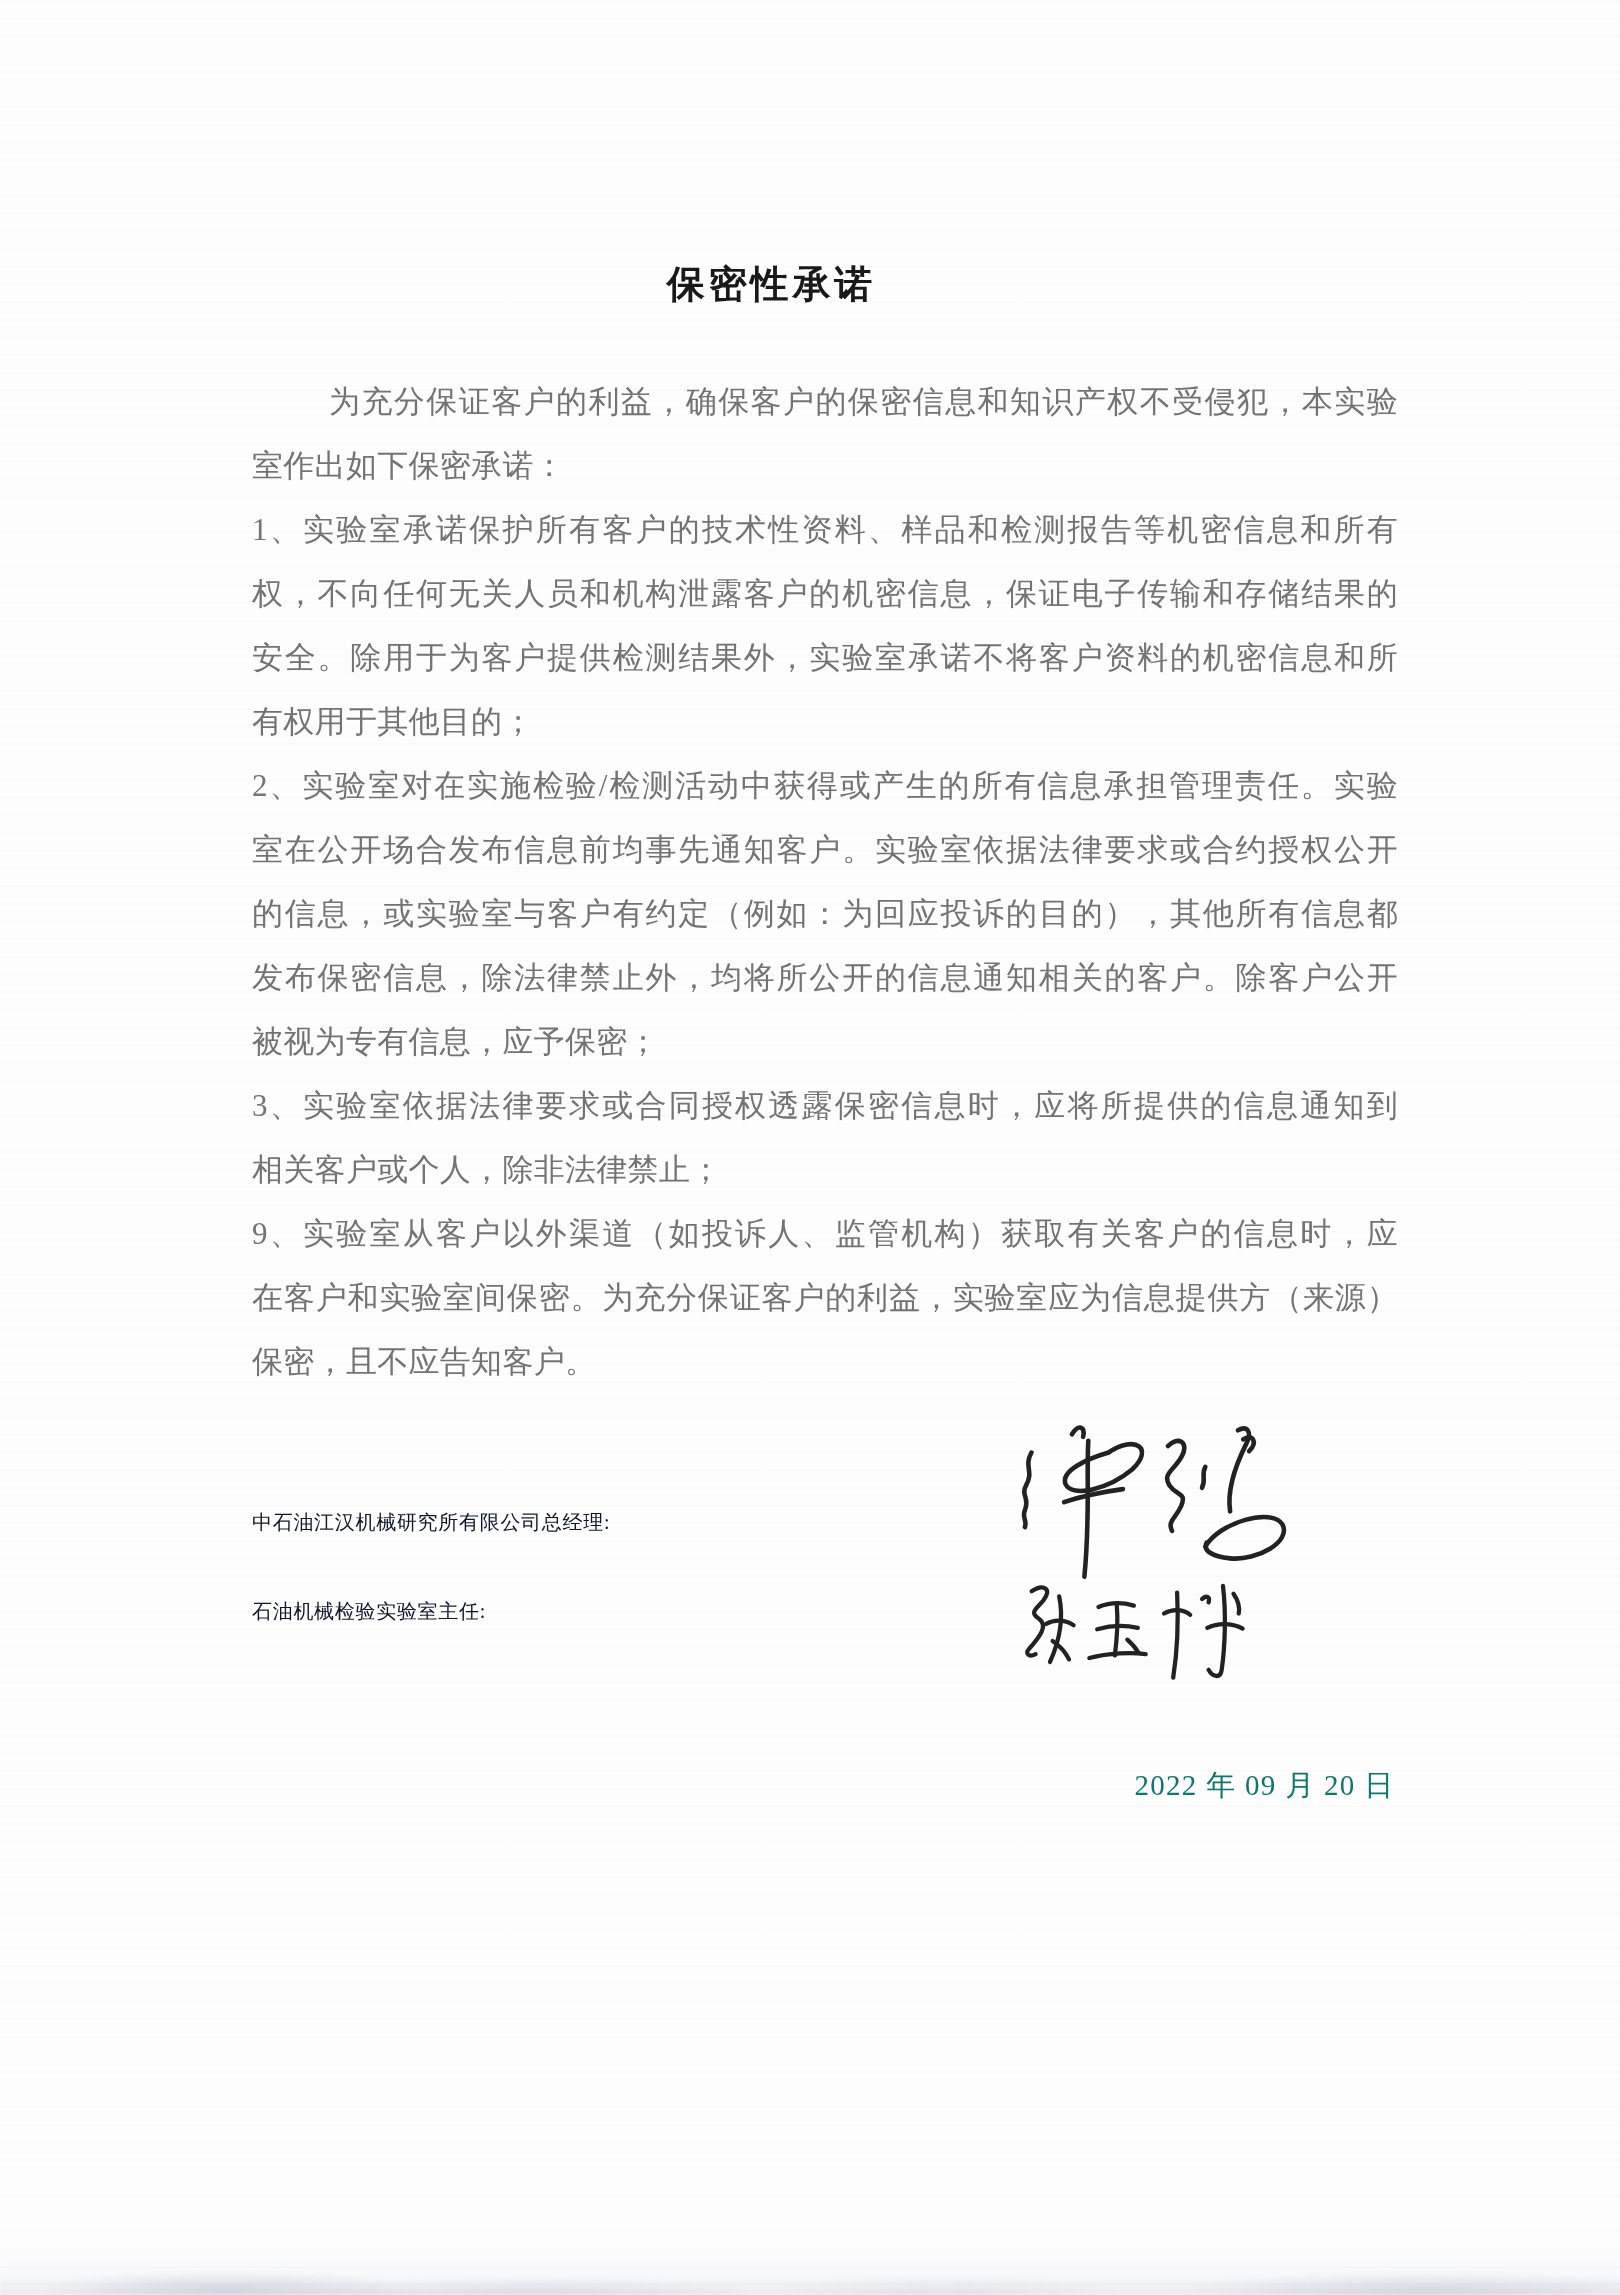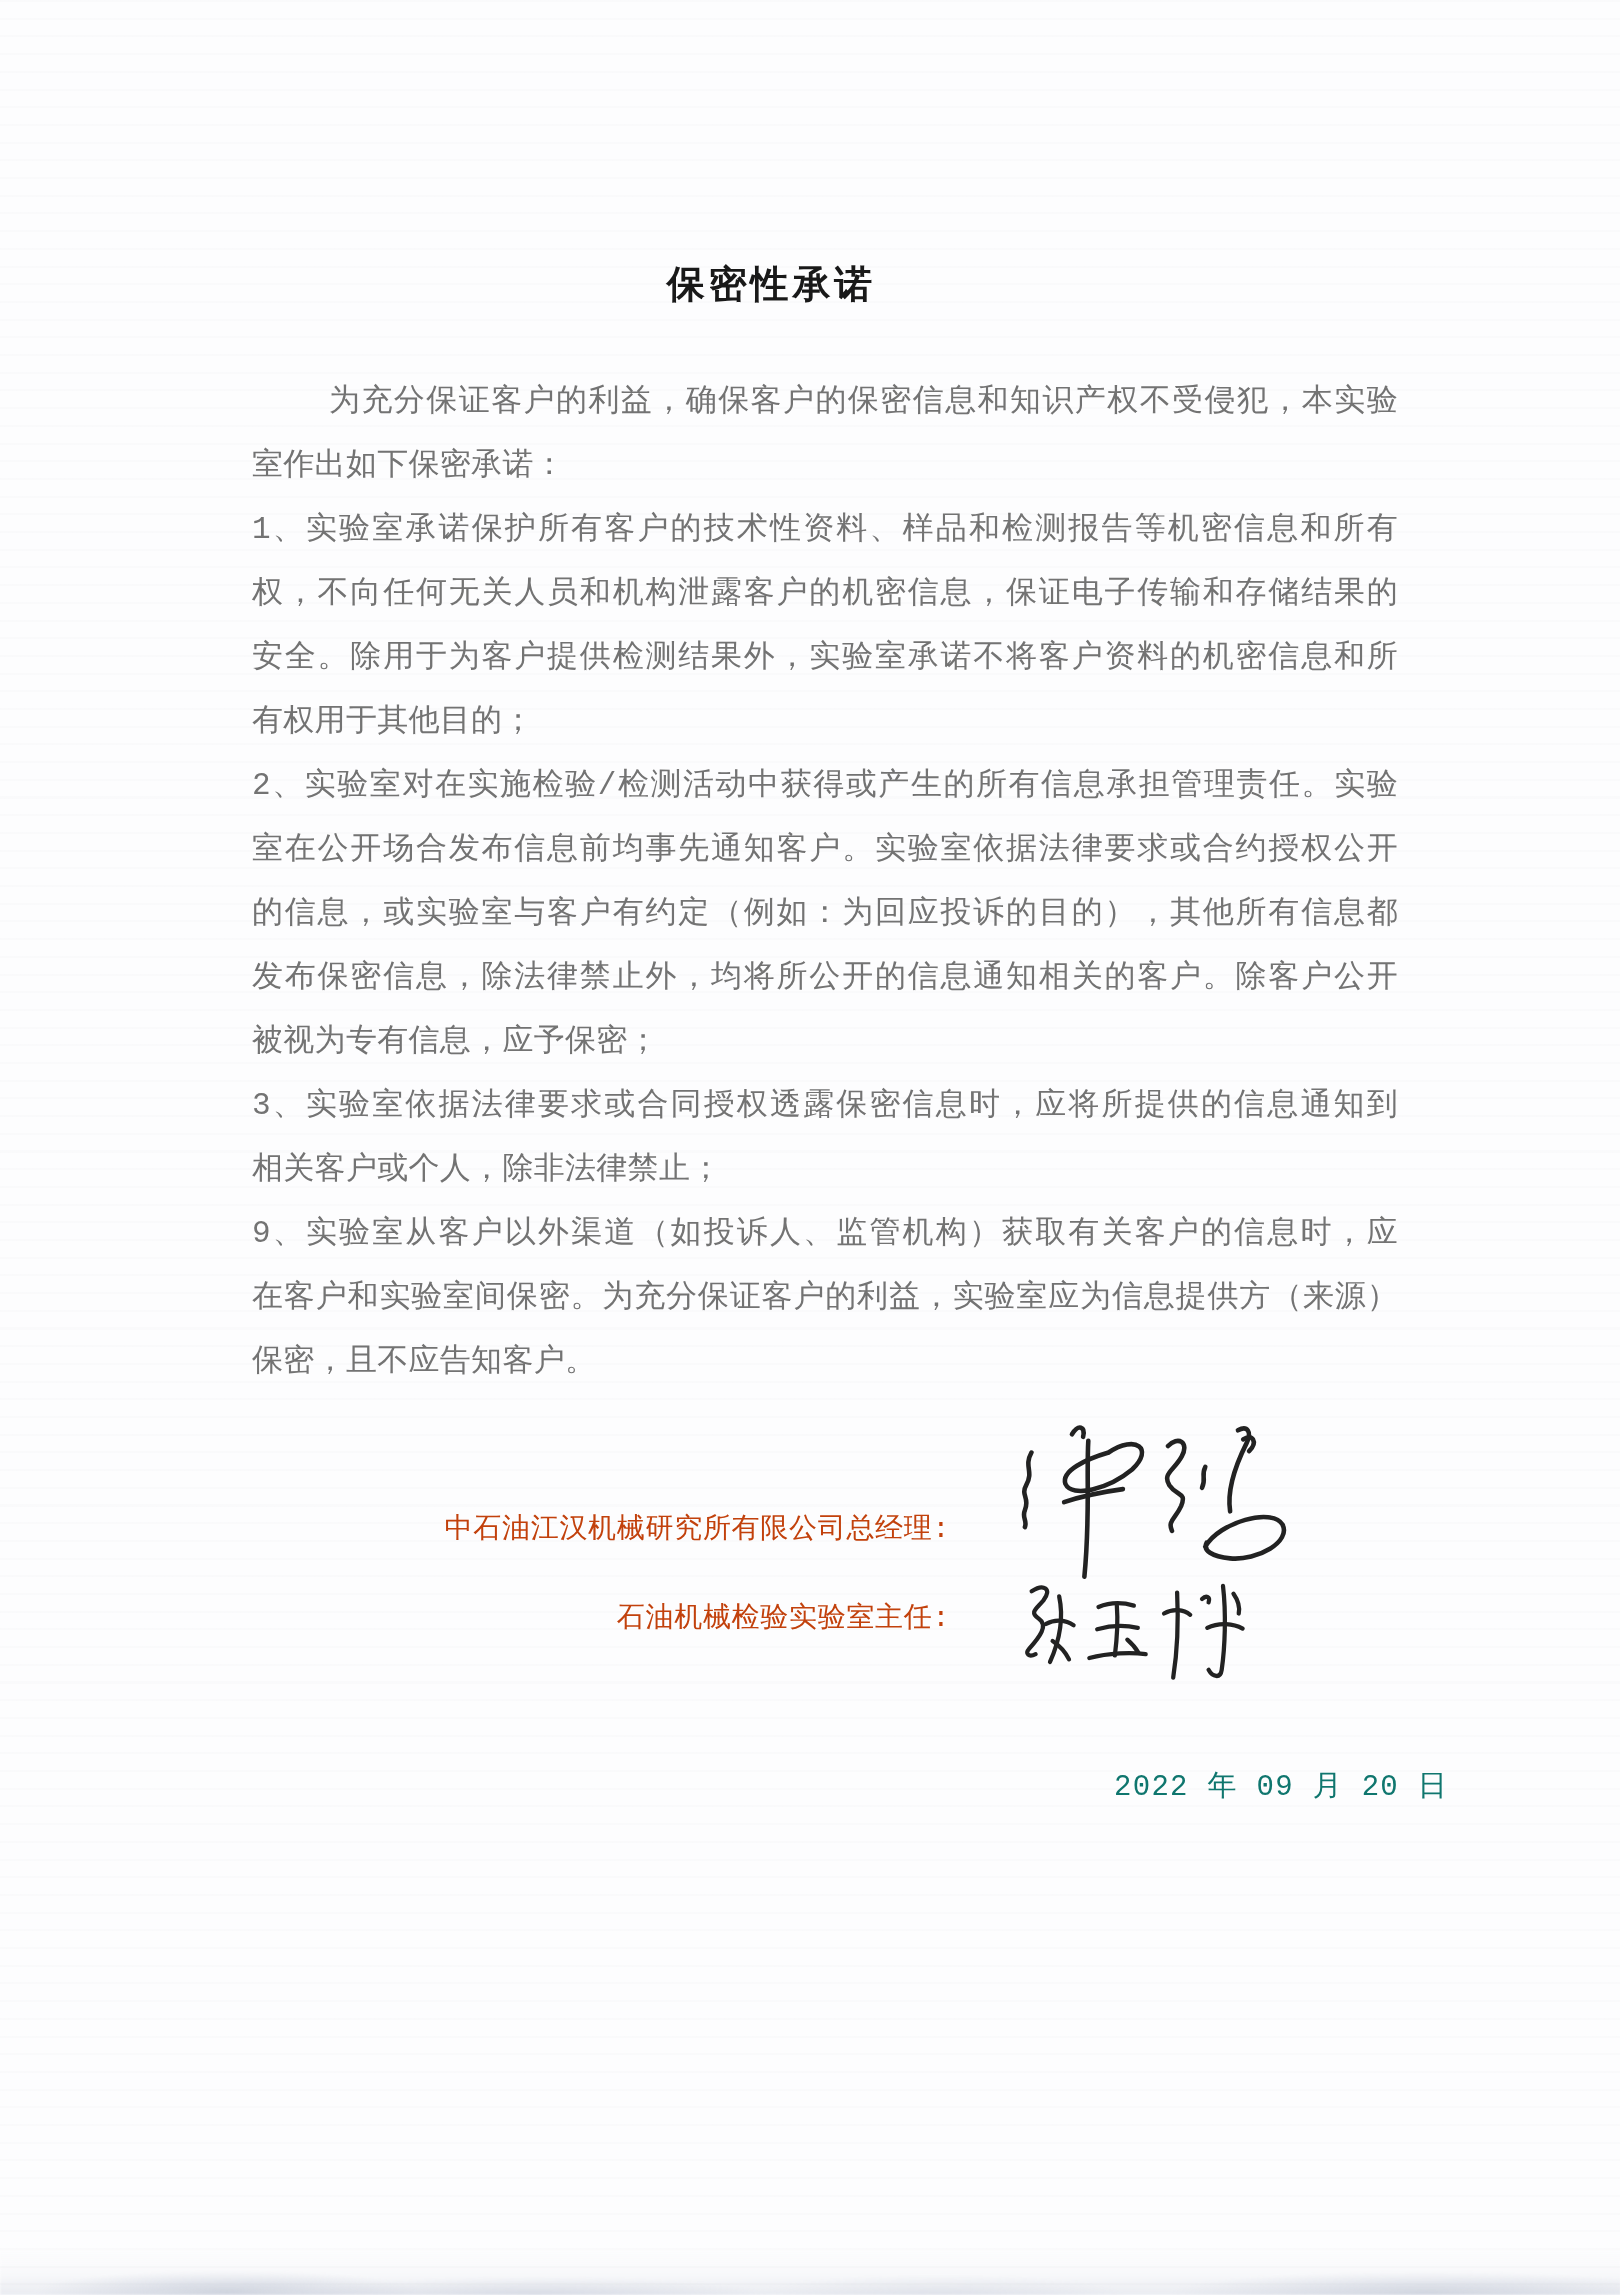--- a/index.html
+++ b/index.html
@@ -1,21 +1,21 @@
 <!DOCTYPE html>
 <html style="font-size:10.5px"><head>
 <meta charset="utf-8">
 <style>
   html,body{margin:0;padding:0;background:#ffffff;}
   .page{
     position:relative;
     width:1621px;height:2295px;
     background:#fdfdfe;
     overflow:hidden;
-    font-family:Liberation Mono, monospace;
+    font-family:Liberation Serif, serif;
     color:#1c1c1c;
   }
   
   .scan-texture{
     position:absolute;left:0;top:0;width:100%;height:100%;
     background:repeating-linear-gradient(180deg,
       rgba(120,124,134,0.025) 0px, rgba(120,124,134,0.025) 2px,
       rgba(255,255,255,0) 2px, rgba(255,255,255,0) 17.7px);
     pointer-events:none;
   }
@@ -41,21 +41,21 @@
   .body-block{
     position:absolute;top:370px;left:252px;width:1146px;
     font-size:31px;letter-spacing:0.3px;line-height:64px;
     color:#737373;
   }
   .bline{height:64px;white-space:nowrap;}
   .bline.j{white-space:normal;text-align:justify;text-align-last:justify;}
   .bline.indent{padding-left:77px;}
   .sig-label{
     position:absolute;left:252px;width:698px;
-    text-align:right;font-size:28px;letter-spacing:0.7px;color:#c2410c;
+    font-size:20px;letter-spacing:0.7px;color:#0f172a;
     white-space:nowrap;
   }
   .sig-label-1{top:1509px;}
   .sig-label-2{top:1598px;}
   .sig-svg{position:absolute;}
   .sig-svg path{fill:none;stroke:#222222;stroke-linecap:round;stroke-linejoin:round;}
   .sig-1{left:1009px;top:1412px;}
   .sig-2{left:1012px;top:1574px;}
   .date-line{
     position:absolute;top:1766px;left:1114px;width:301px;

